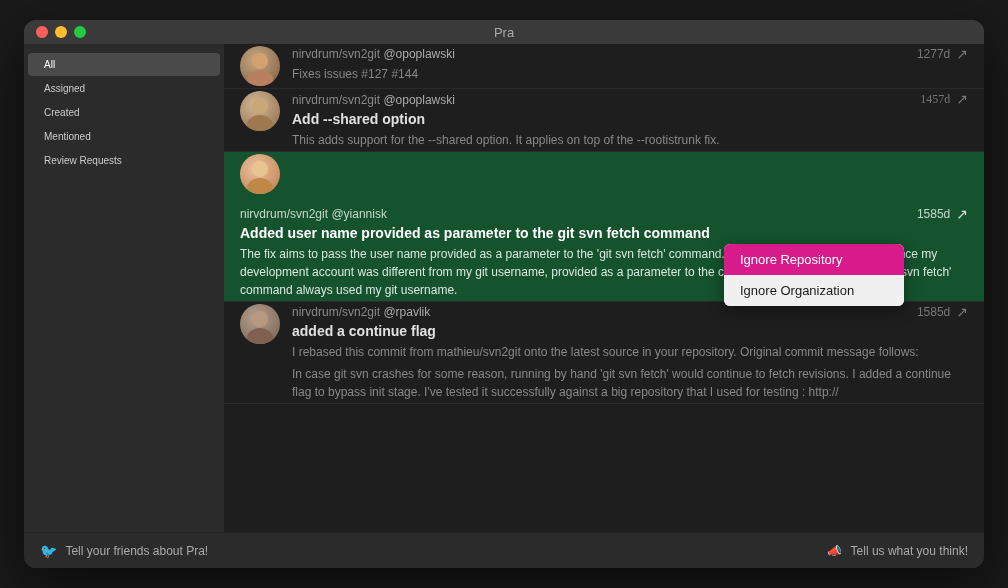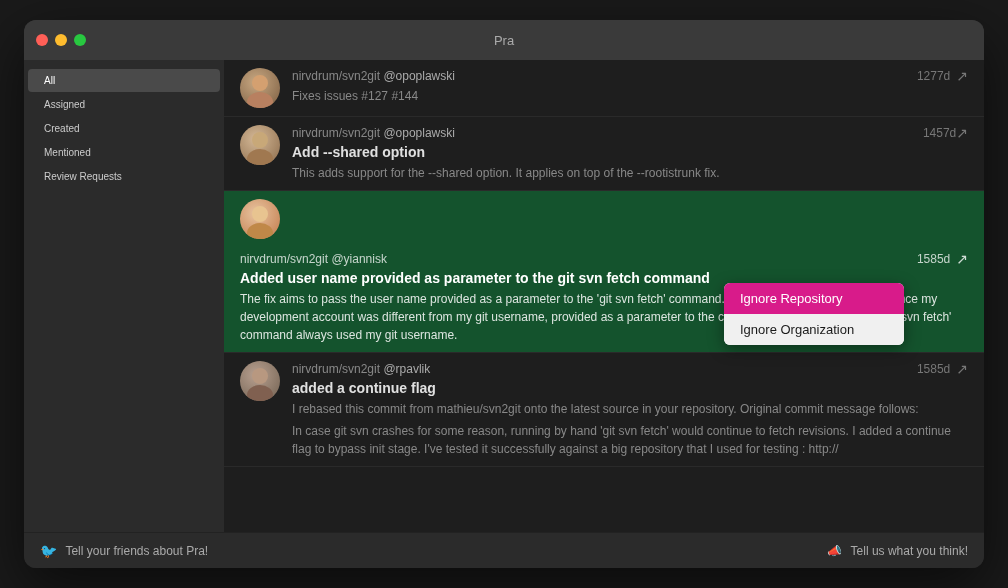--- a/index.html
+++ b/index.html
@@ -18,21 +18,21 @@
       height: 548px;
       background: #2b2b2b;
       border-radius: 12px;
       overflow: hidden;
       box-shadow: 0 20px 60px rgba(0,0,0,0.6);
       display: flex;
       flex-direction: column;
     }
 
     .titlebar {
-      height: 40px;
+      height: 24px;
       background: #3a3a3a;
       display: flex;
       align-items: center;
       justify-content: center;
       position: relative;
       flex-shrink: 0;
     }
 
     .traffic-lights {
       position: absolute;
@@ -89,21 +89,21 @@
 
     
     .pr-list {
       flex: 1;
       background: #1e1e1e;
       overflow-y: auto;
       position: relative;
     }
 
     .pr-item {
-      padding: 8px 16px;
+      padding: 2px 16px;
       border-bottom: 1px solid #2a2a2a;
       display: flex;
       gap: 12px;
       align-items: flex-start;
       position: relative;
       cursor: pointer;
     }
 
     .pr-item.highlighted {
       background: #14532d;
@@ -336,21 +336,21 @@
             <circle cx="20" cy="15" r="8" fill="#c8a878"></circle>
             <ellipse cx="20" cy="34" rx="13" ry="10" fill="#a07850"></ellipse>
           </svg>
         </div>
         <div class="pr-content">
           <div class="pr-header">
             <span class="pr-meta">
               <span class="repo">nirvdrum/svn2git</span>
               <span class="mention"> <span>@opoplawski</span></span>
             </span>
-            <div style="display:flex;align-items:center;">
+            <div style="display:flex;align-items:center;gap:6px;font-family:Liberation Serif, serif;">
               <span class="pr-age">1457d</span>
               <span class="external-link-icon">↗</span>
             </div>
           </div>
           <div class="pr-title">Add --shared option</div>
           <div class="pr-desc">This adds support for the --shared option. It applies on top of the --rootistrunk fix.</div>
         </div>
       </div>
 
       <div class="pr-item highlighted" style="position:relative;">

